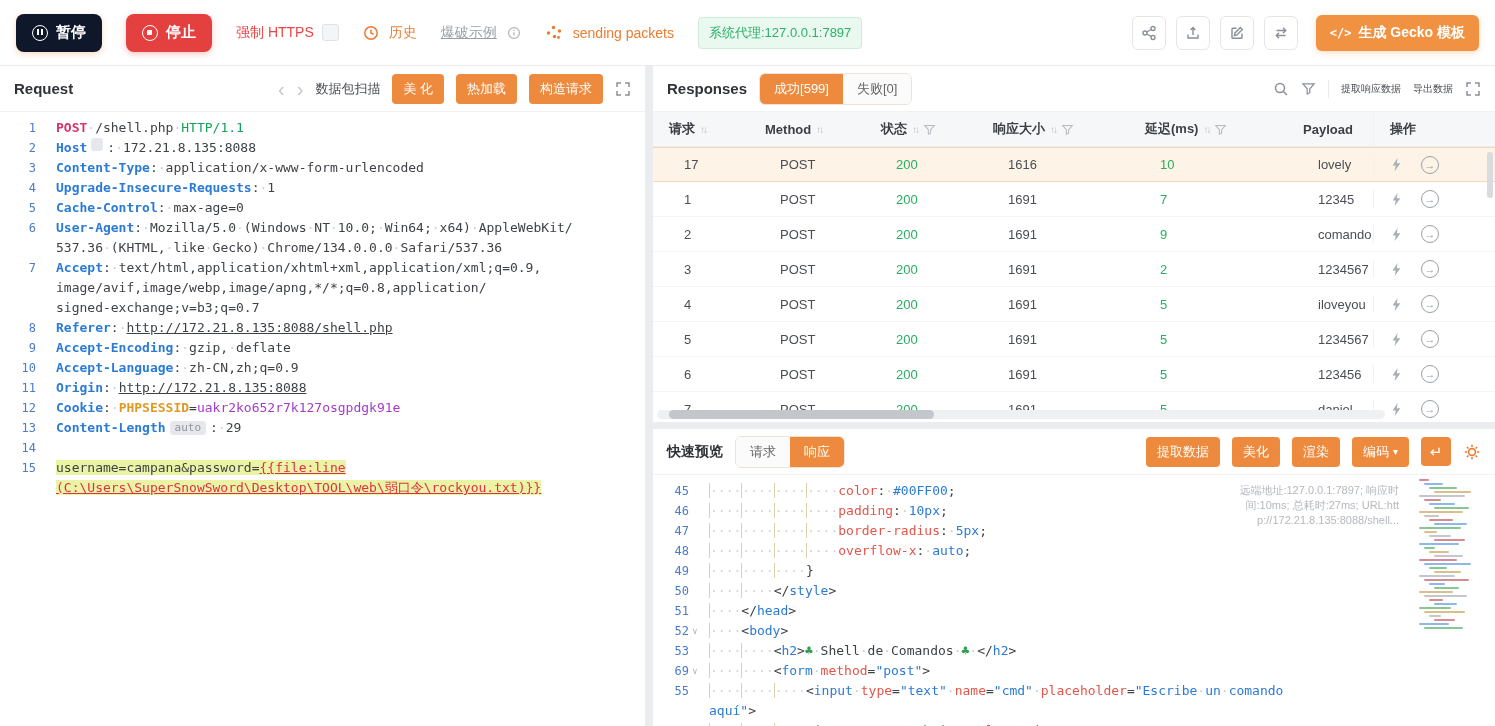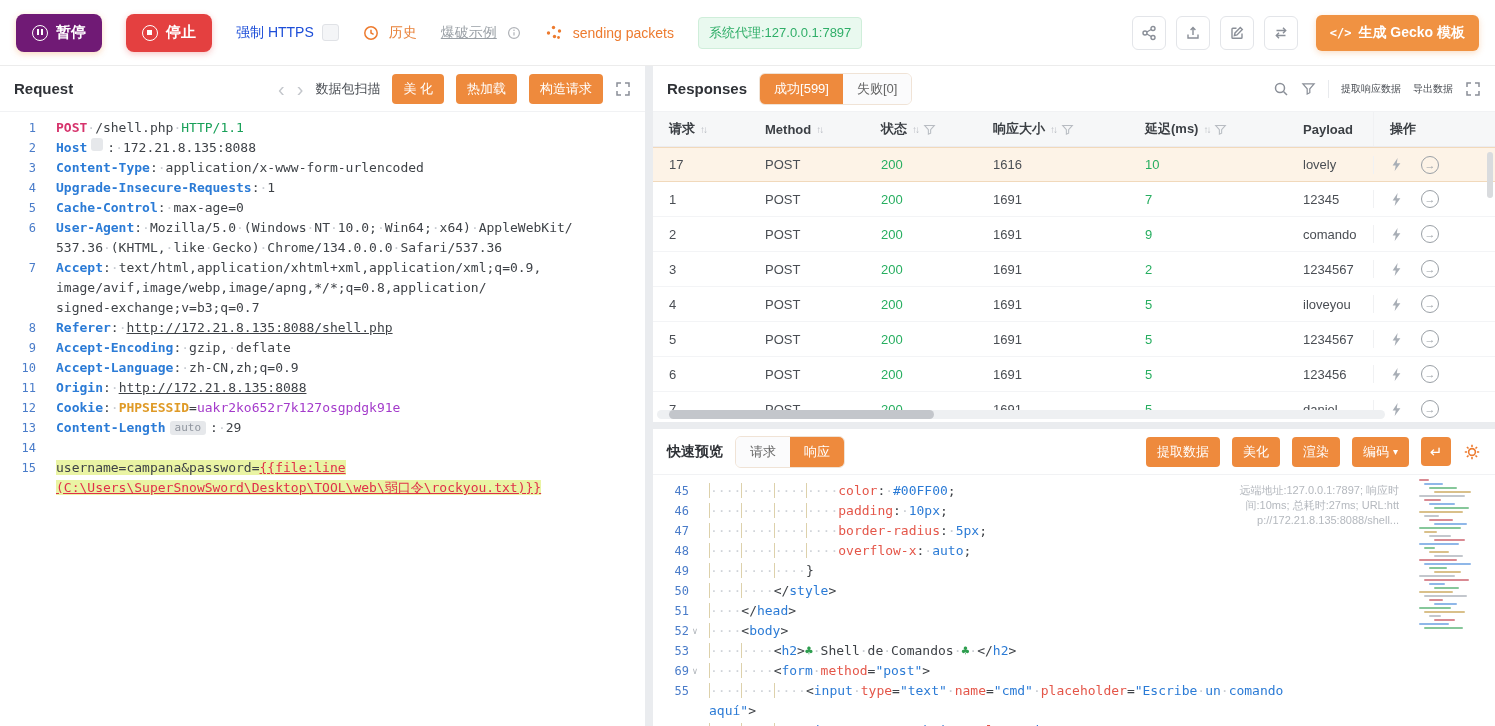--- a/index.html
+++ b/index.html
@@ -3,27 +3,27 @@
 <meta charset="utf-8">
 <style>
   *{box-sizing:border-box;margin:0;padding:0}
   html,body{width:1495px;height:726px;overflow:hidden}
   body{font-family:"Liberation Sans","DejaVu Sans",sans-serif;background:#eaecef;color:#333;font-size:13px}
   svg{display:block}
 
   
   .topbar{height:66px;background:#fff;border-bottom:1px solid #ececec;display:flex;align-items:center;padding:0 16px;gap:24px}
   .btn-big{display:inline-flex;align-items:center;gap:8px;color:#fff;font-size:15px;font-weight:bold;height:38px;padding:0 16px;border-radius:8px;cursor:pointer;white-space:nowrap}
-  .pause{background:#701a75;box-shadow:0 2px 6px rgba(240,146,66,.35)}
+  .pause{background:#0f172a;box-shadow:0 2px 6px rgba(240,146,66,.35)}
   .stop{background:#e44040;box-shadow:0 2px 6px rgba(228,64,64,.3)}
   .pause-ic,.stop-ic{width:16px;height:16px;border:1.5px solid #fff;border-radius:50%;position:relative}
   .pause-ic::before,.pause-ic::after{content:"";position:absolute;top:3.5px;width:2px;height:6px;background:#fff}
   .pause-ic::before{left:4px}.pause-ic::after{left:7.5px}
   .stop-ic::before{content:"";position:absolute;left:4px;top:4px;width:5px;height:5px;background:#fff}
-  .https{display:flex;align-items:center;gap:8px;color:#1d4ed8;font-size:14px}
+  .https{display:flex;align-items:center;gap:8px;color:#ef4444;font-size:14px}
   .cbx{width:17px;height:17px;border:1px solid #e0e2e6;background:#f4f5f7;border-radius:3px;cursor:pointer}
   .linkish{display:flex;align-items:center;gap:10px;font-size:14px;cursor:pointer}
   .hist{color:#e8823a}
   .example{color:#9aa0a6;text-decoration:underline}
   .sending{color:#ed7b2f}
   .proxy{background:#e9f9ef;color:#2fae68;border:1px solid #cfeeda;border-radius:4px;padding:6px 10px;font-size:13px;white-space:nowrap}
   .right-tools{margin-left:auto;display:flex;align-items:center;gap:10px}
   .ibtn{width:34px;height:34px;border:1px solid #e3e5e9;border-radius:6px;background:#fff;display:flex;align-items:center;justify-content:center;cursor:pointer}
   .yaml{background:#f09242;color:#fff;height:36px;border-radius:6px;display:flex;align-items:center;gap:7px;padding:0 14px;font-size:14px;font-weight:bold;cursor:pointer;box-shadow:0 2px 6px rgba(240,146,66,.3);white-space:nowrap;margin-left:8px}
   .yaml .code{font-family:"DejaVu Sans Mono",monospace;font-size:12px;font-weight:bold}
@@ -76,21 +76,21 @@
   .c-tree{color:#2e9e4f}
   .chip{display:inline-block;background:#e6e8eb;color:#8f959e;font-size:11px;line-height:14px;padding:0 5px;border-radius:3px;margin:0 4px;vertical-align:1px;min-width:12px;min-height:13px}
 
   
   .thead{display:flex;background:#f6f7f8;height:35px;min-height:35px;align-items:center;border-bottom:1px solid #ececf0;font-weight:bold;font-size:13px;color:#3c4045}
   .th{display:flex;align-items:center;gap:5px;padding-left:16px;overflow:hidden;white-space:nowrap;height:100%;cursor:pointer}
   .sort{color:#b8bcc2;font-size:10px;letter-spacing:-2px;font-weight:normal}
   .tbody{flex:1;overflow:hidden}
   .tr{display:flex;height:35px;align-items:center;border-bottom:1px solid #f3f4f6;font-size:13px;color:#4a4e54;cursor:pointer}
   .tr.selected{background:#fdf3e7;border-top:1px solid #f1d9bb;border-bottom:1px solid #f1d9bb}
-  .td{padding-left:16px;overflow:hidden;white-space:nowrap;height:100%;display:flex;align-items:center}
+  .td{padding-left:31px;overflow:hidden;white-space:nowrap;height:100%;display:flex;align-items:center}
   .grn{color:#27ae60}
   .td-action{flex:1;border-left:1px solid #f0f1f3;display:flex;align-items:center;gap:18px;padding-left:16px}
   .goto{width:18px;height:18px;border:1px solid #9aa0a6;border-radius:50%;color:#9aa0a6;font-size:11px;display:flex;align-items:center;justify-content:center;cursor:pointer}
   .bolt{cursor:pointer}
   .htrack{position:absolute;left:4px;right:110px;bottom:3px;height:9px;background:#eef0f2;border-radius:5px}
   .hthumb{position:absolute;left:16px;bottom:3px;width:265px;height:9px;background:#c3c6cb;border-radius:5px;cursor:pointer}
   .vthumb{position:absolute;right:2px;top:86px;width:6px;height:46px;background:#d9dbde;border-radius:3px;cursor:pointer}
 
   
   .enc-caret{font-size:10px}

